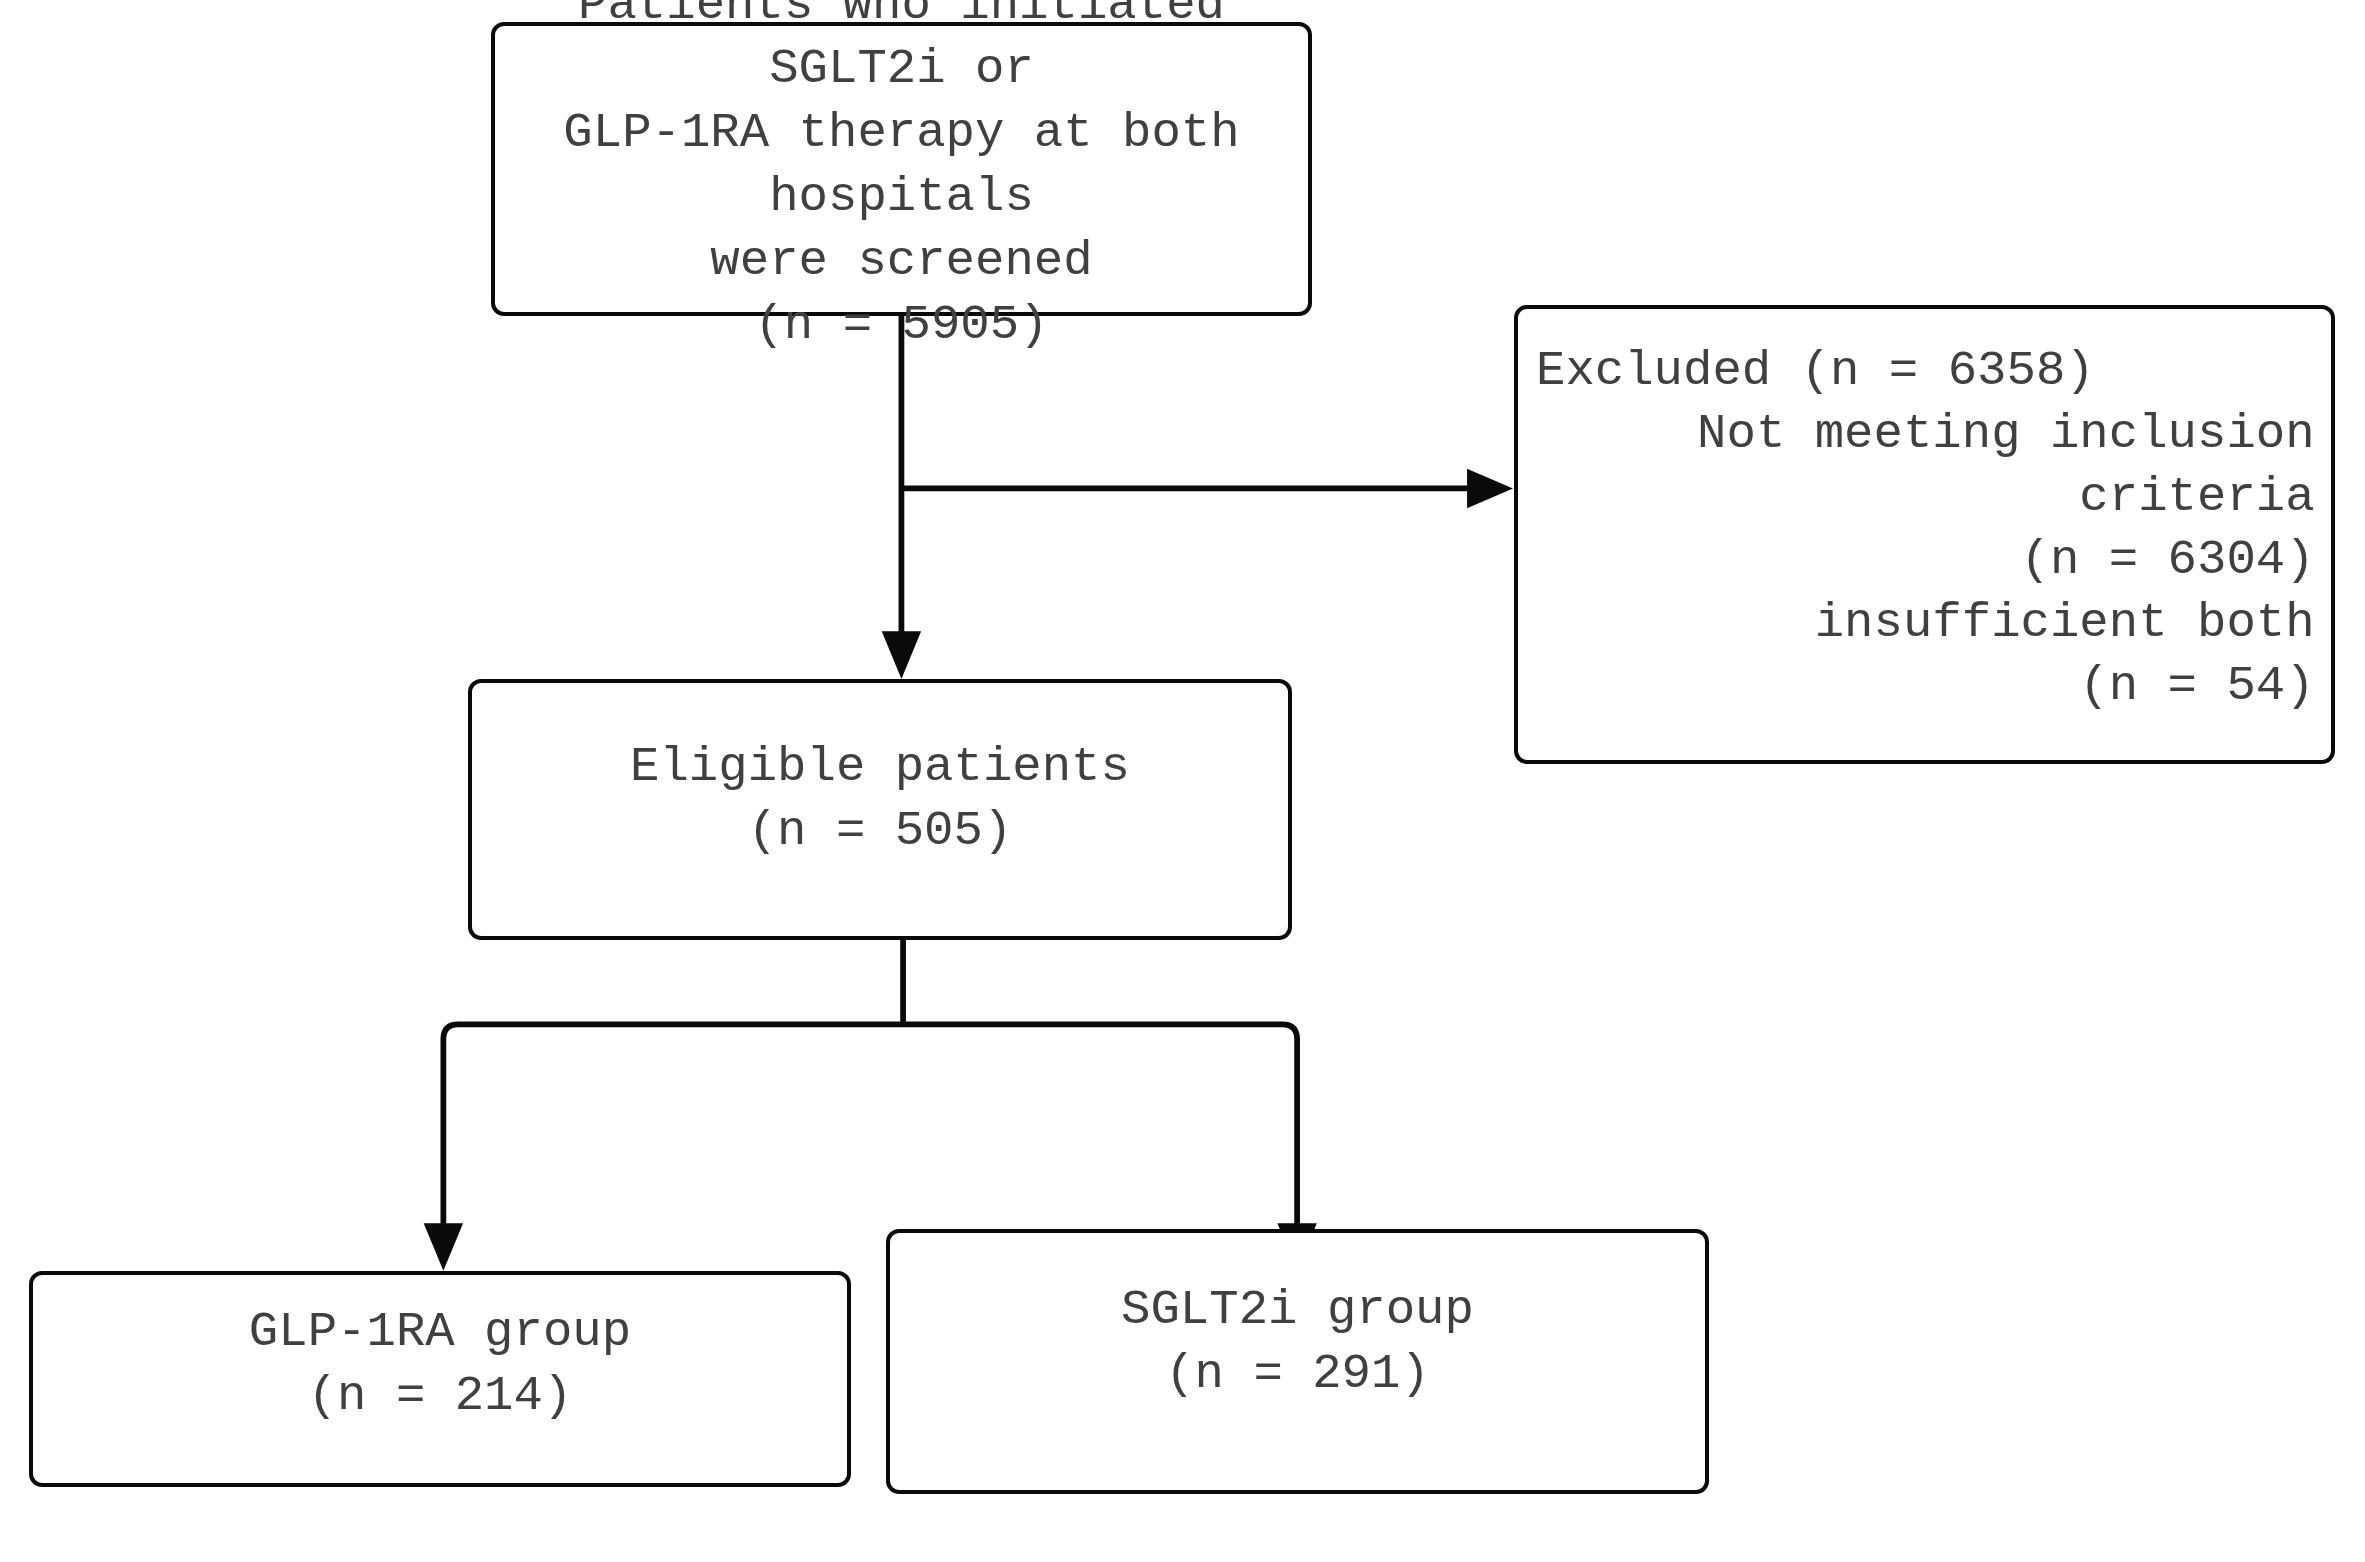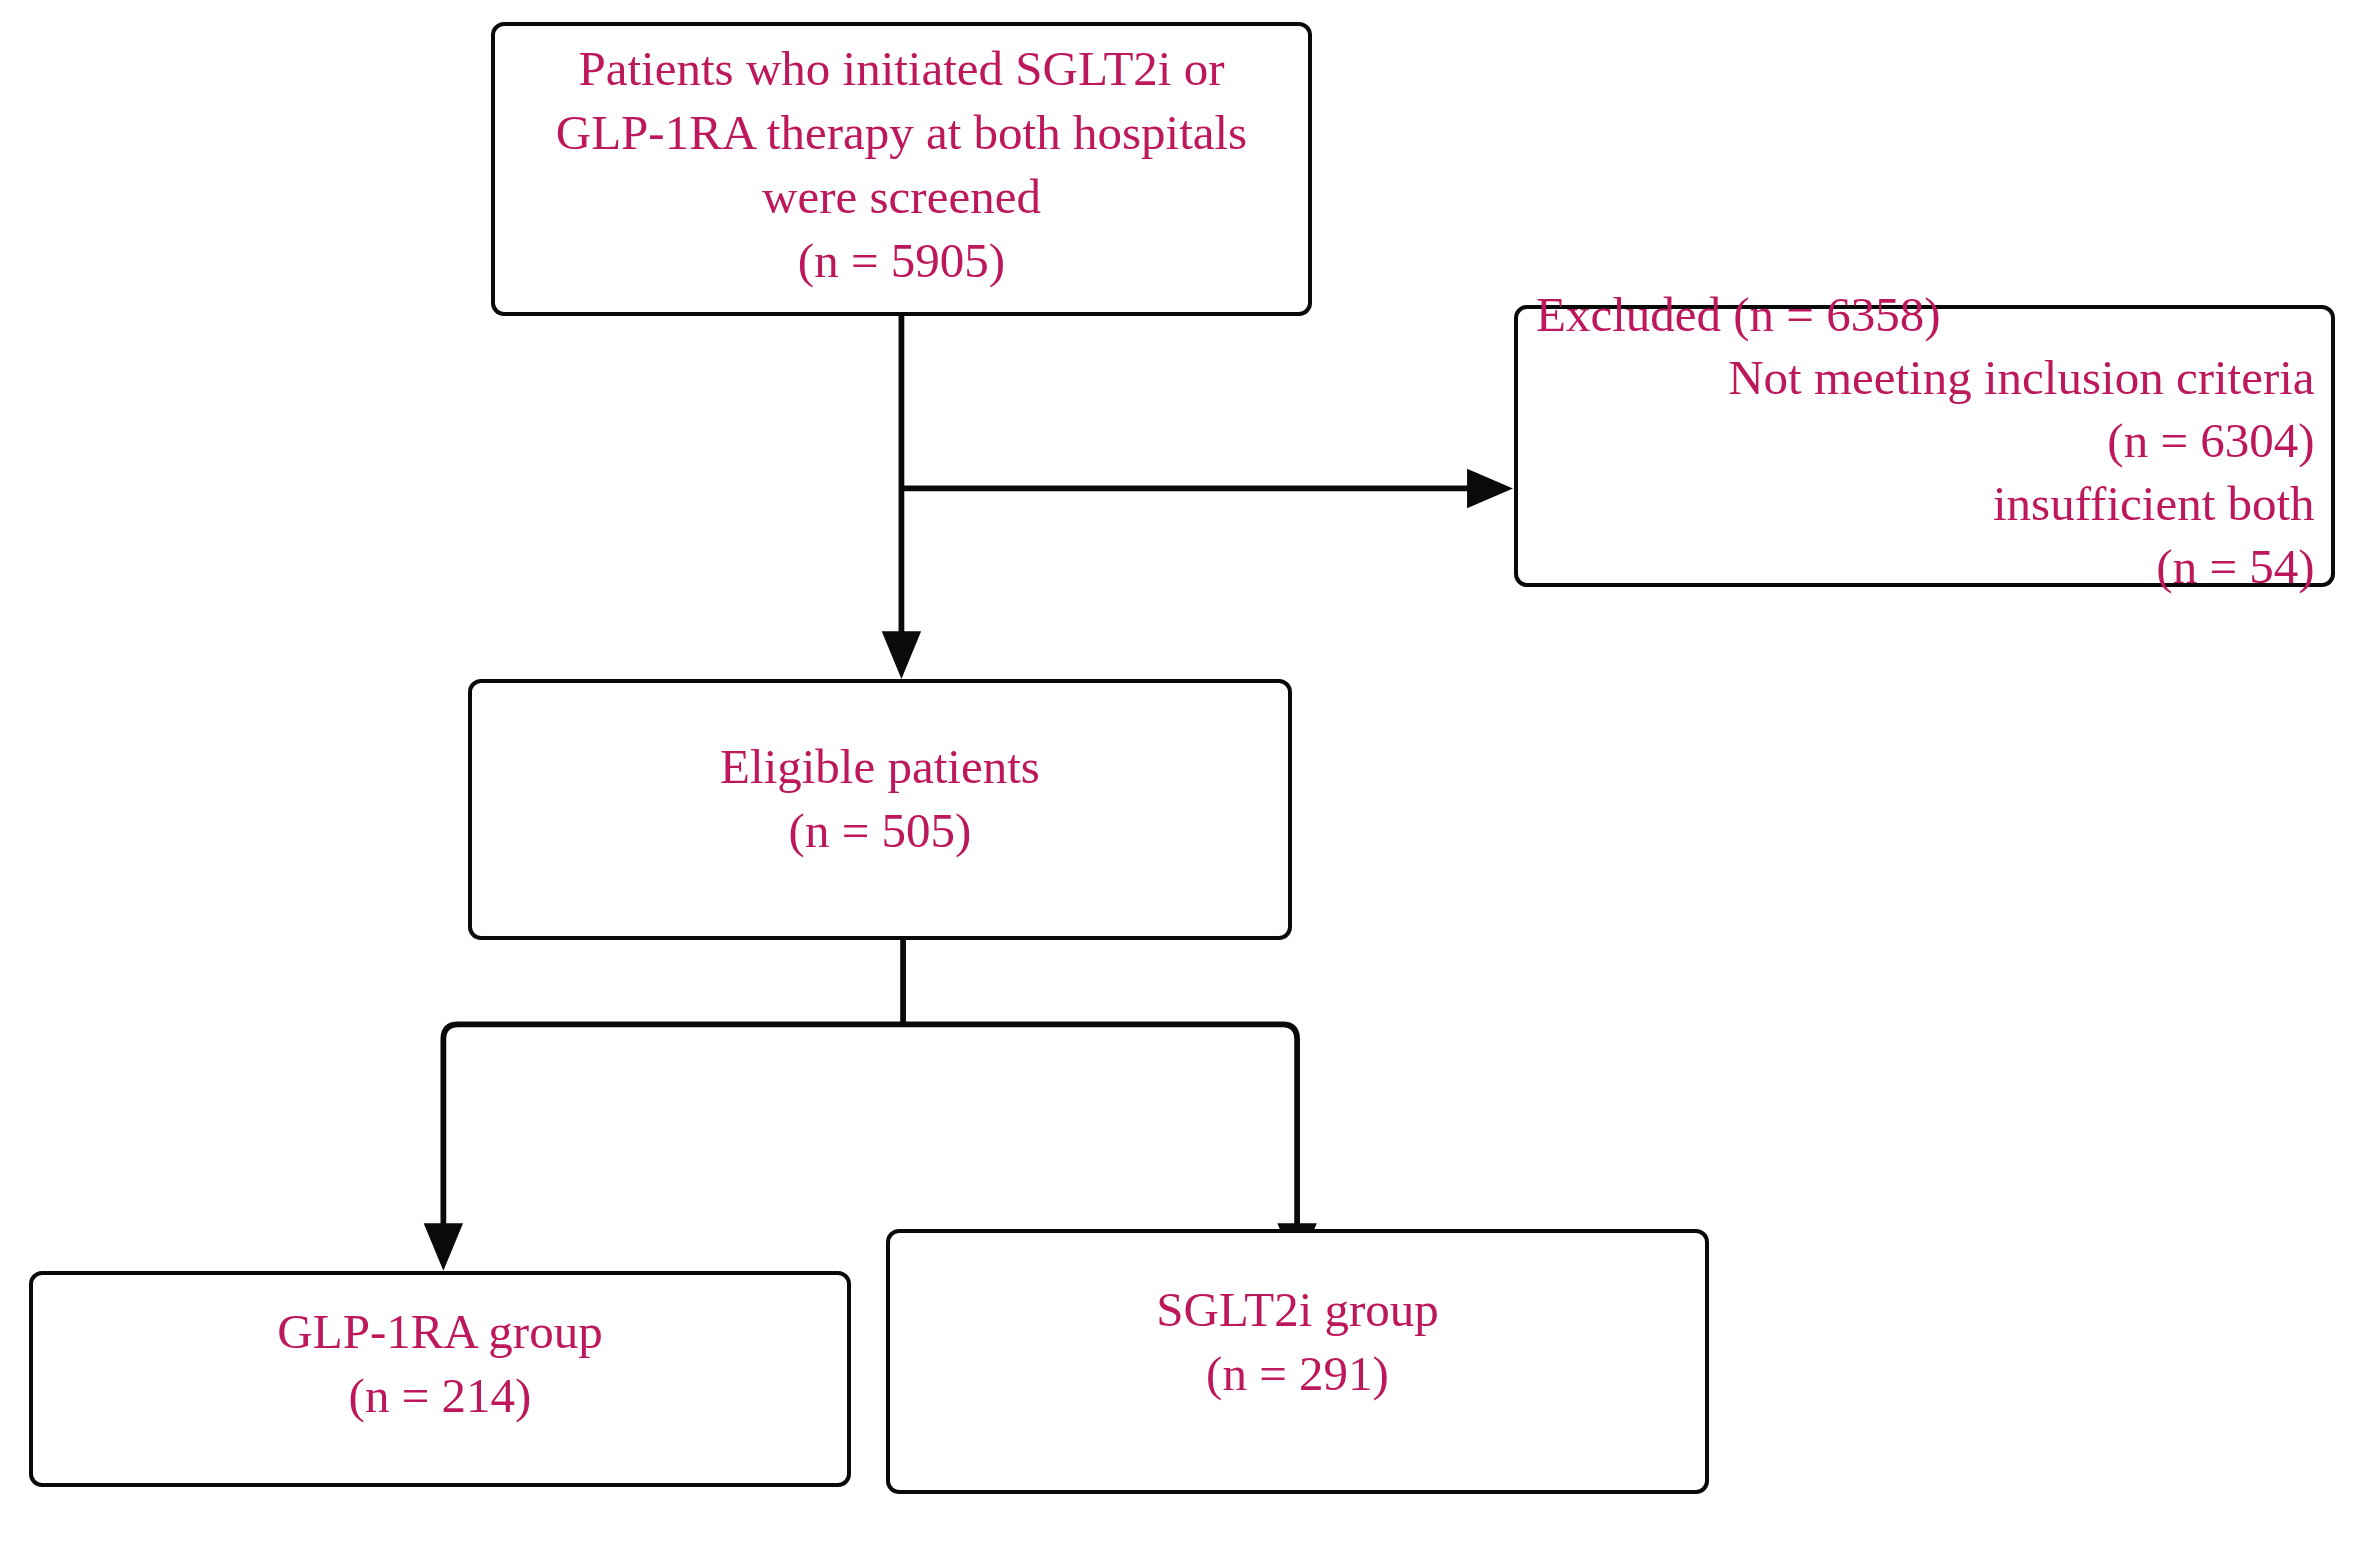--- a/index.html
+++ b/index.html
@@ -27,38 +27,39 @@
     position: absolute;
     box-sizing: border-box;
     border: 4.1px solid #0a0a0a;
     border-radius: 13px;
     background: #ffffff;
     display: flex;
     flex-direction: column;
     justify-content: center;
     font-size: 49px;
     line-height: 64px;
-    color: #be185d;
+    color: #404040;
+    font-family: Liberation Mono, monospace;
   }
   .box.centered {
     align-items: center;
     text-align: center;
   }
   #screened-box {
     left: 491px;
     top: 22px;
     width: 821px;
     height: 294px;
     padding-bottom: 8.2px;
   }
   #excluded-box {
     left: 1514px;
     top: 305px;
     width: 821px;
-    height: 282px;
+    height: 459px;
     align-items: stretch;
     text-align: left;
     padding: 0 16.4px 11.5px 18px;
     line-height: 63px;
   }
   #excluded-box .indent {
     padding-left: 62px;
     text-align: right;
   }
   #eligible-box {

